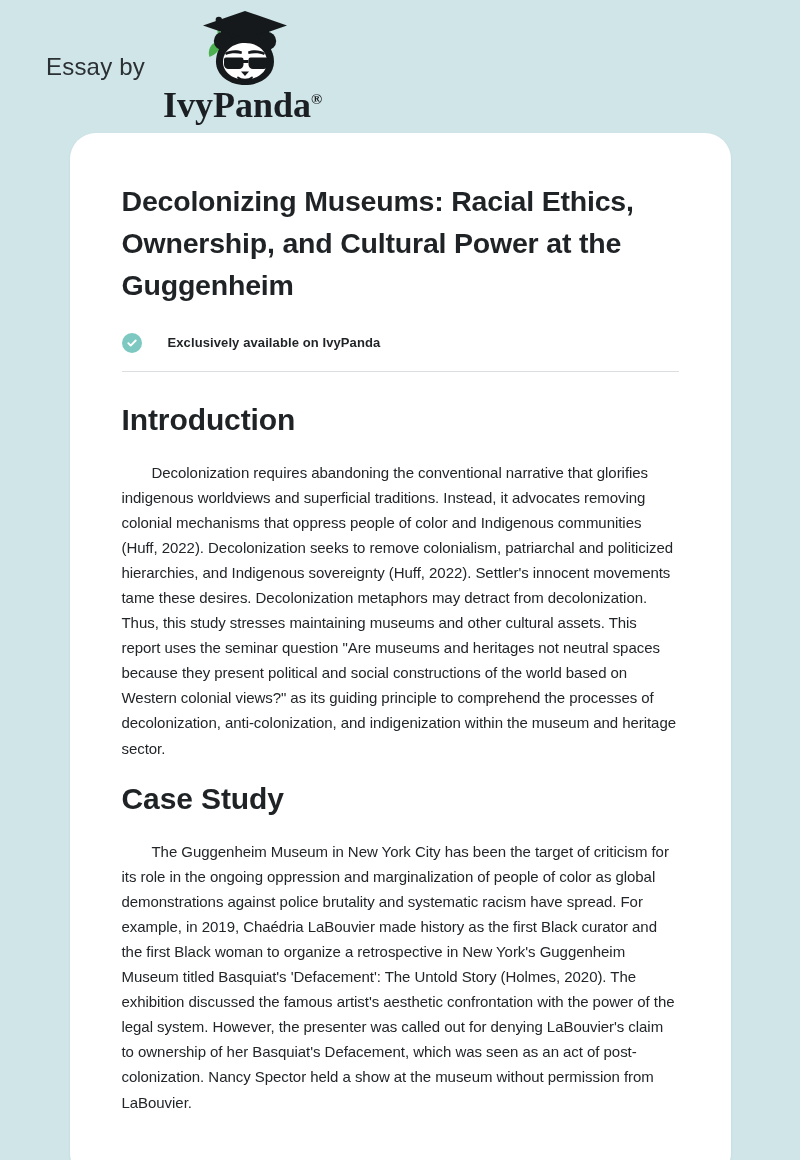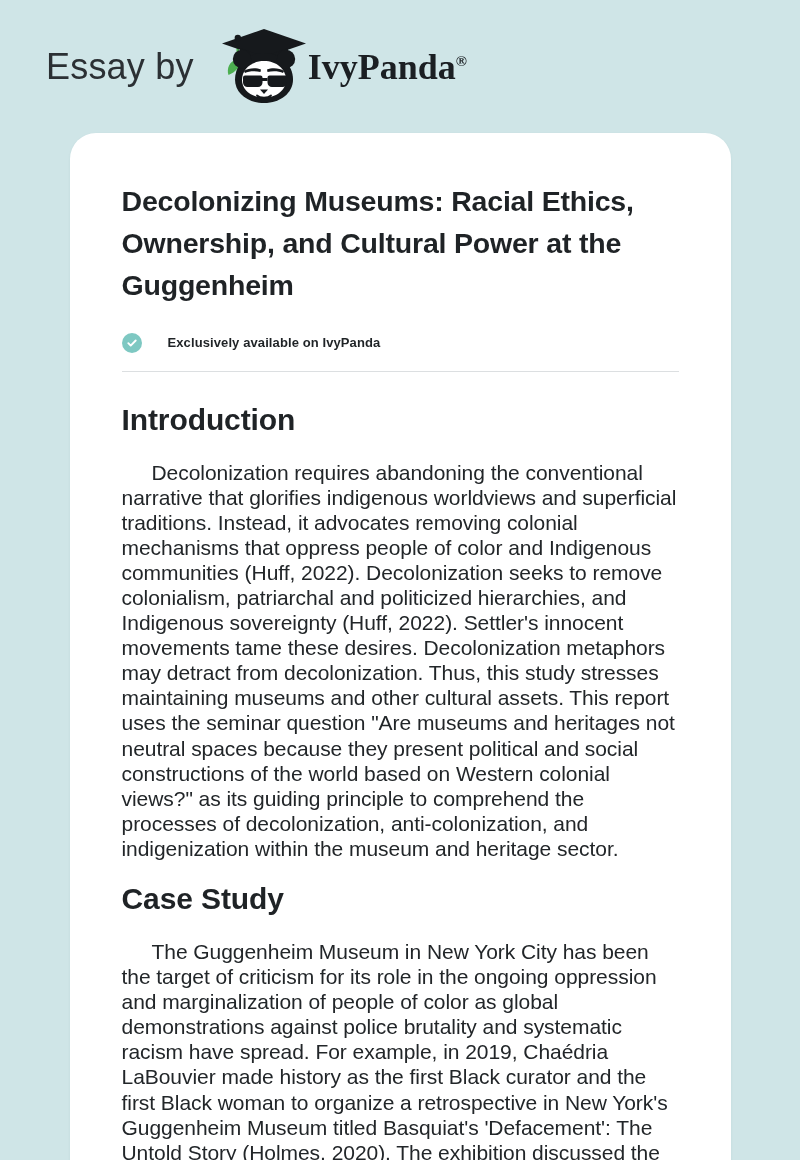--- a/index.html
+++ b/index.html
@@ -17,21 +17,21 @@
 
   
   .brand-header {
     display: flex;
     align-items: center;
     height: 133px;
     padding-left: 46px;
     box-sizing: border-box;
   }
   .brand-essay-by {
-    font-size: 36px;
+    font-size: 24px;
     color: #2b3034;
     letter-spacing: 0.2px;
     font-weight: 400;
     line-height: 1;
   }
   .brand-logo-wrap {
     display: flex;
     align-items: center;
     margin-left: 22px;
   }
@@ -115,35 +115,35 @@
     font-size: 30px;
     font-weight: 700;
     color: #1f2326;
     letter-spacing: -0.1px;
     margin: 0 0 22px 0;
     line-height: 1.2;
   }
   .section-heading.spaced { margin-top: 20px; }
 
   .body-paragraph {
-    font-size: 21px;
+    font-size: 15px;
     line-height: 25.1px;
     color: #222629;
     margin: 0 0 4px 0;
     text-indent: 30px;
     letter-spacing: -0.05px;
   }
 </style>
 </head>
 <body>
 
 <header class="brand-header">
   <span class="brand-essay-by">Essay by</span>
 
-  <a class="brand-logo-wrap" href="#" style="text-decoration:none;">
+  <a class="brand-logo-wrap" href="#" style="text-decoration:none;flex-direction:column;">
     <span>
       <svg class="panda-mark" viewBox="0 0 96 82" xmlns="http://www.w3.org/2000/svg" aria-hidden="true">
 
         <g fill="#4caf50">
           <rect x="20.5" y="15" width="2.6" height="21" rx="1.3"></rect>
           <path d="M21.8 36 C13 38, 10.5 46, 12.5 52 C16 50.5, 19 48.5, 21 46 C19.6 51, 19.3 57, 20.8 62 C23 57.5, 25.5 52.5, 26.5 47 C28.6 49.6, 31.4 51.6, 34.6 52.8 C35.6 46.2, 31.4 38.4, 21.8 36 Z"></path>
         </g>
 
         <g fill="#16191c">
           <path d="M48 6 L90 20.5 L48 35 L6 20.5 Z"></path>

